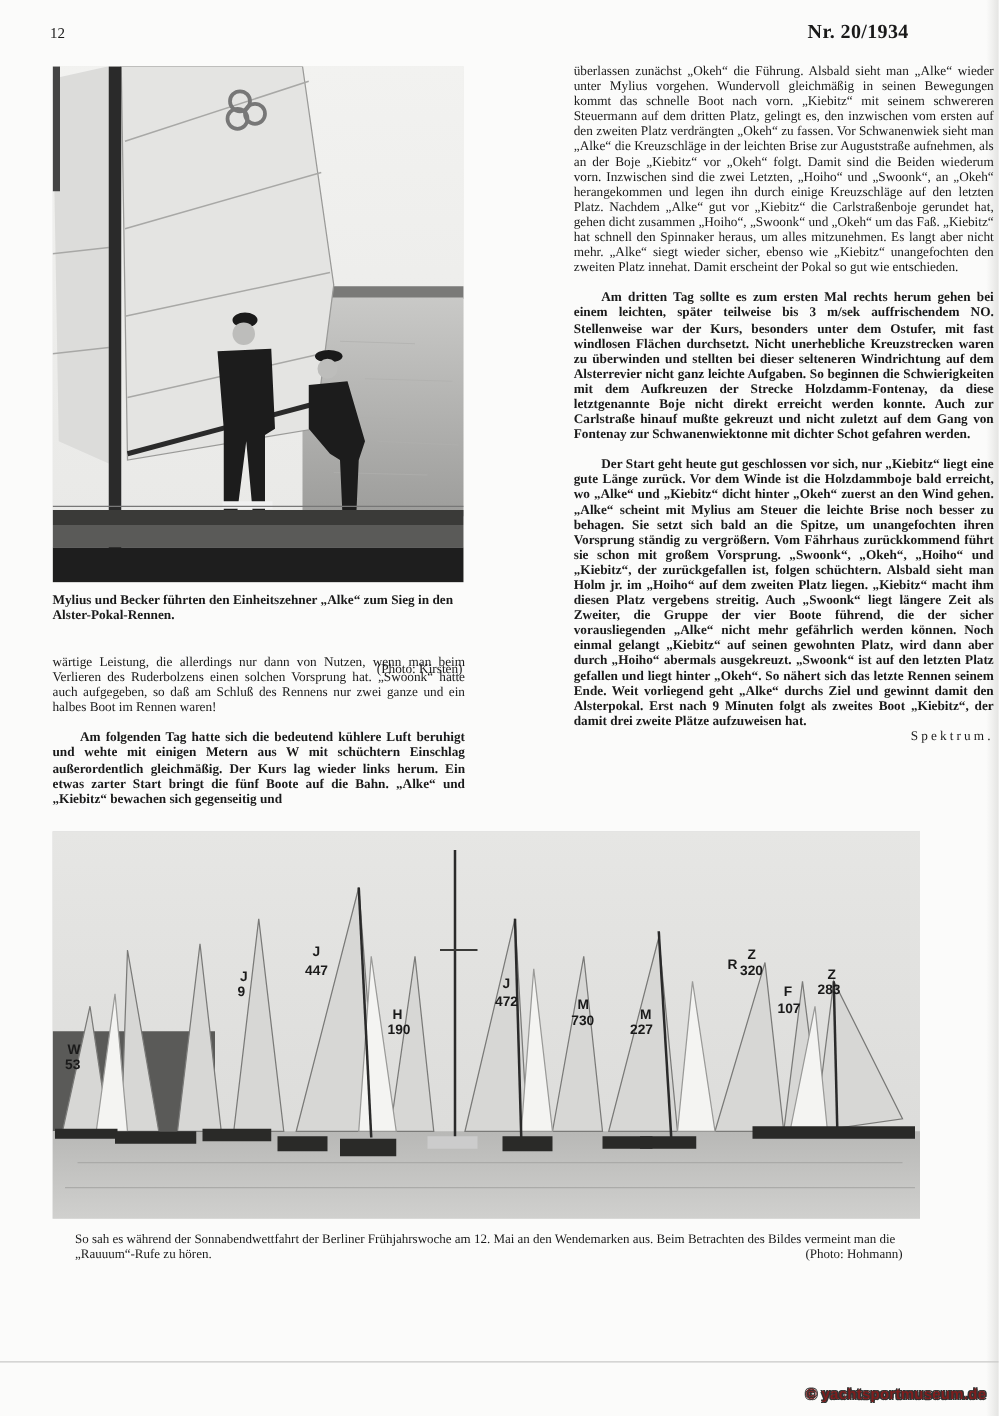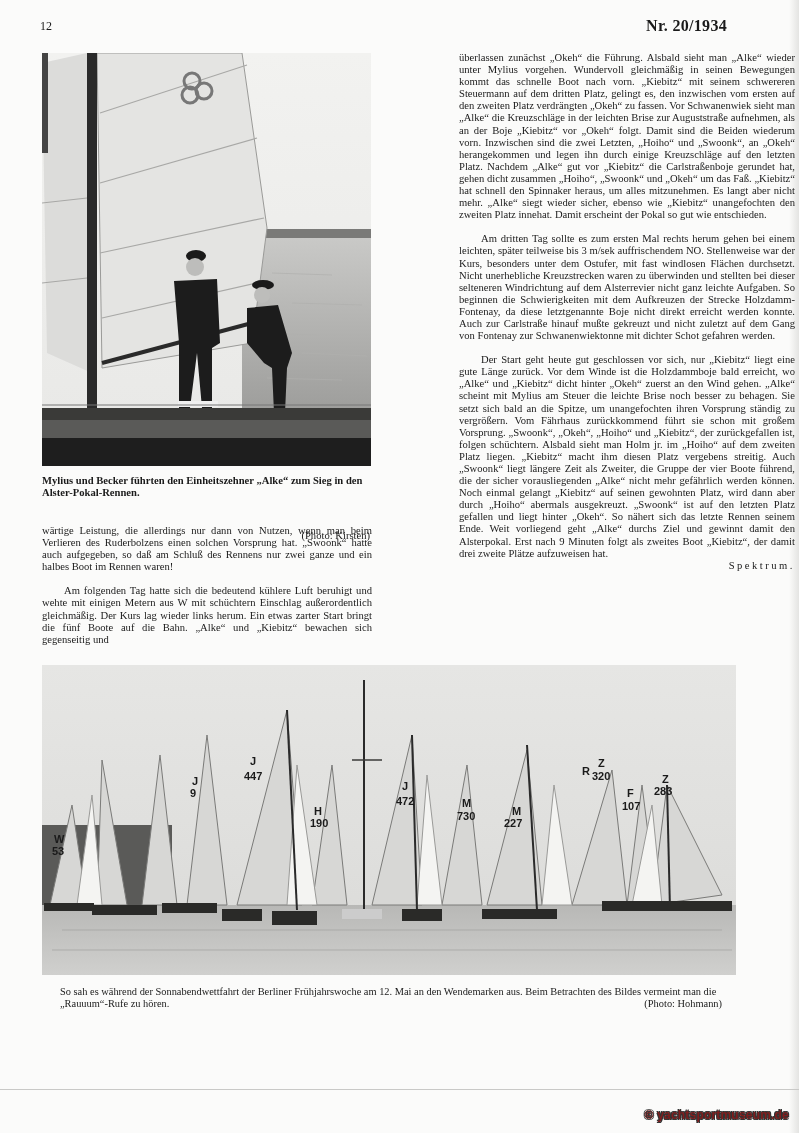--- a/index.html
+++ b/index.html
@@ -7,21 +7,21 @@
     width: 799px; height: 1133px; position: relative; overflow: hidden;
     background: #fbfbfa; color: #1a1a1a;
     font-family: "Liberation Serif", "DejaVu Serif", serif;
   }
   .page-edge { position: absolute; right: 0; top: 0; width: 10px; height: 1133px;
     background: linear-gradient(to right, #fbfbfa, #e4e4e2); }
   .page-num { position: absolute; left: 40px; top: 19px; font-size: 12px; font-weight: normal; }
   .issue { position: absolute; right: 72px; top: 17px; font-size: 16px; font-weight: bold; letter-spacing: 0.3px; }
   .col { position: absolute; font-size: 10.6px; line-height: 12.1px; text-align: justify; }
   .col p { margin: 0; }
-  .col p.indent { text-indent: 22px; }
+  .col p.indent { text-indent: 22px; font-weight: bold; }
   .col .gap { height: 12px; }
   .col-left { left: 42px; top: 525px; width: 330px; }
   .col-right { left: 424px; top: 52px; width: 336px; margin-left: 35px; }
   .sig { text-align: right; letter-spacing: 2.5px; }
   .caption { position: absolute; font-family: "Liberation Sans", "DejaVu Sans", sans-serif; font-size: 10px; line-height: 11.5px; }
   .caption-1 { left: 42px; top: 475px; width: 328px; font-weight: bold; font-family: "Liberation Serif", serif; font-size: 10.6px; }
   .caption-1 .credit { float: right; font-weight: normal; margin-top: 43px; }
   .caption-2 { left: 60px; top: 986px; width: 662px; font-family: "Liberation Serif", serif; font-size: 10.4px; }
   .caption-2 .credit { float: right; }
   .photo { position: absolute; overflow: hidden; }

